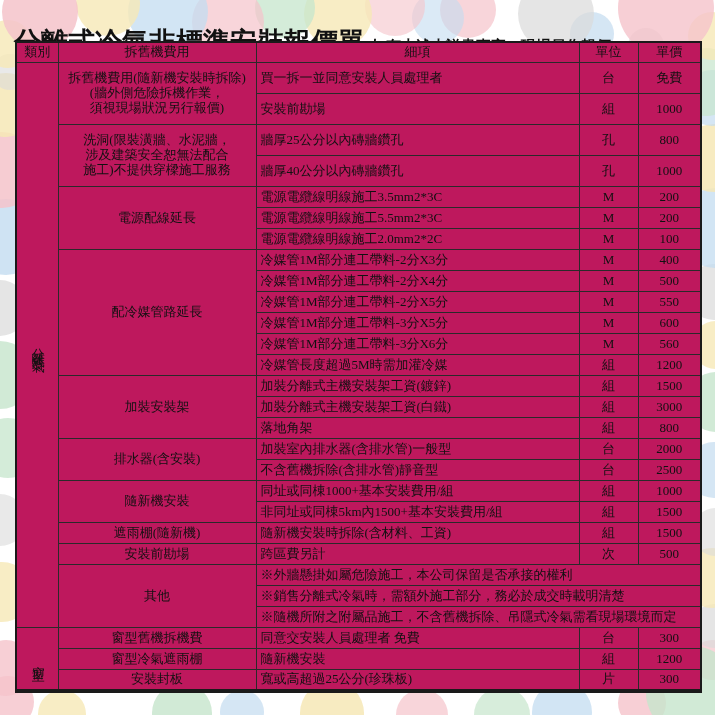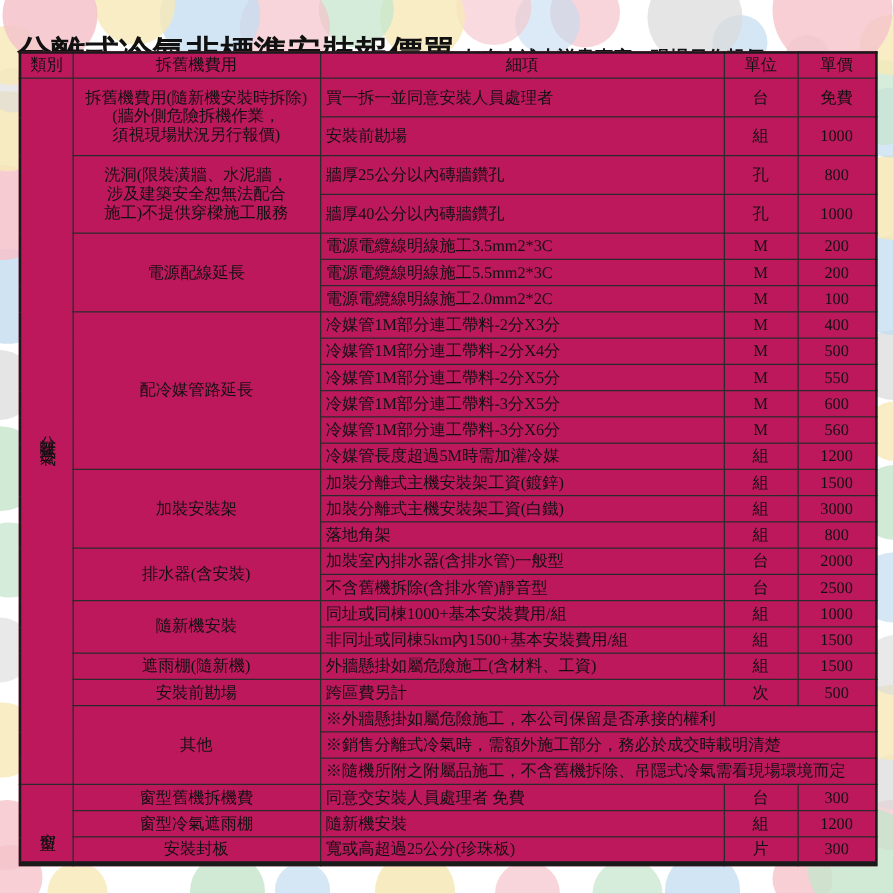--- a/index.html
+++ b/index.html
@@ -205,21 +205,21 @@
           <td class="unit">組</td>
           <td class="price">1000</td>
         </tr>
         <tr class="r">
           <td class="det">非同址或同棟5km內1500+基本安裝費用/組</td>
           <td class="unit">組</td>
           <td class="price">1500</td>
         </tr>
         <tr class="r">
           <td class="proj" rowspan="1">遮雨棚(隨新機)</td>
-          <td class="det">外牆懸掛如屬危險施工(含材料、工資)</td>
+          <td class="det">隨新機安裝時拆除(含材料、工資)</td>
           <td class="unit">組</td>
           <td class="price">1500</td>
         </tr>
         <tr class="r">
           <td class="proj" rowspan="1">安裝前勘場</td>
           <td class="det">跨區費另計</td>
           <td class="unit">次</td>
           <td class="price">500</td>
         </tr>
         <tr class="r">

